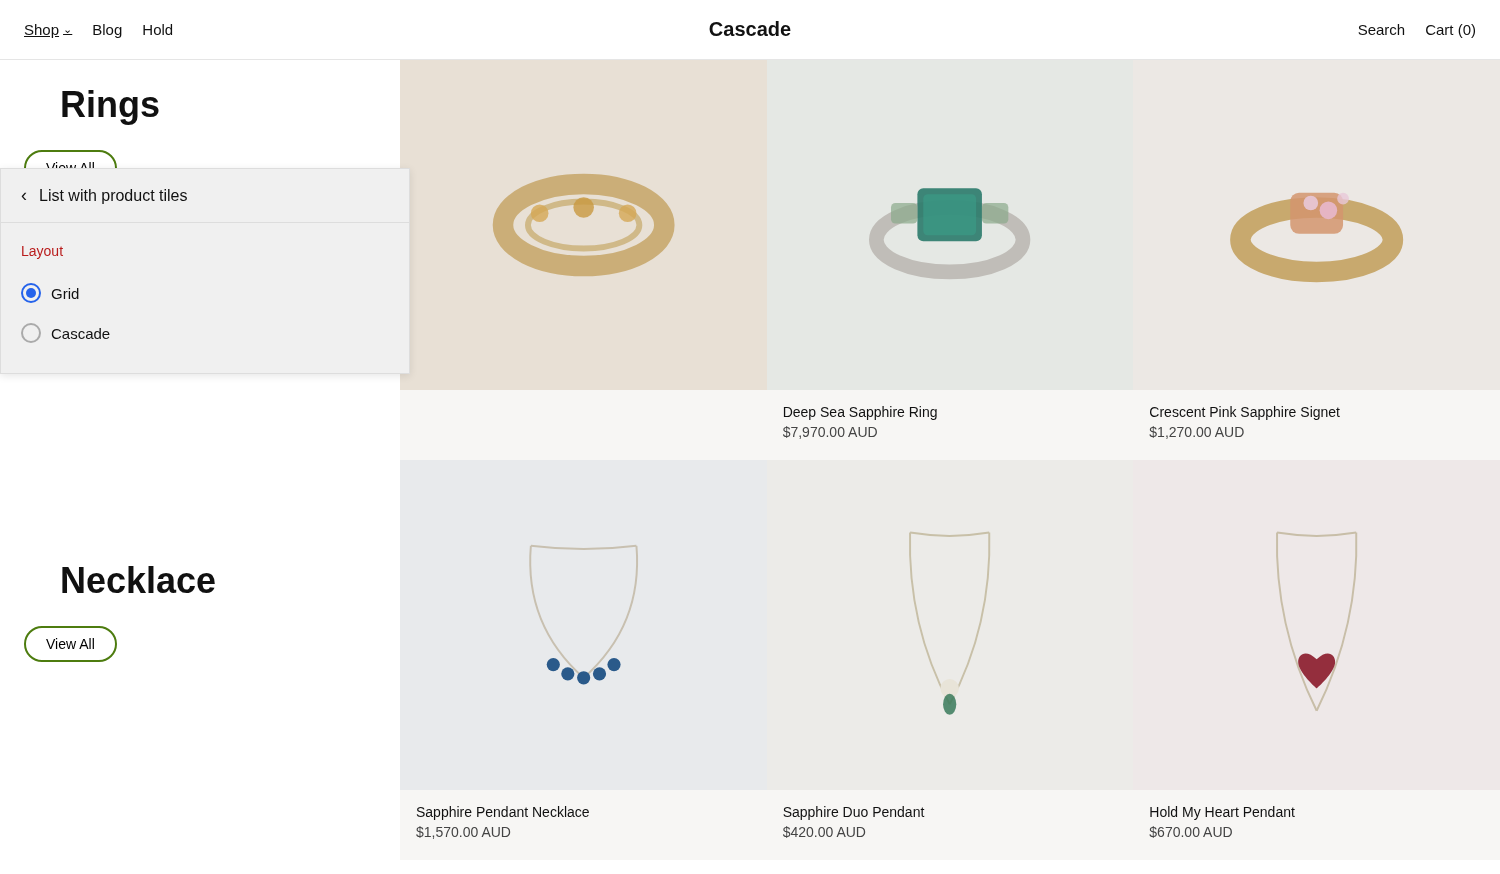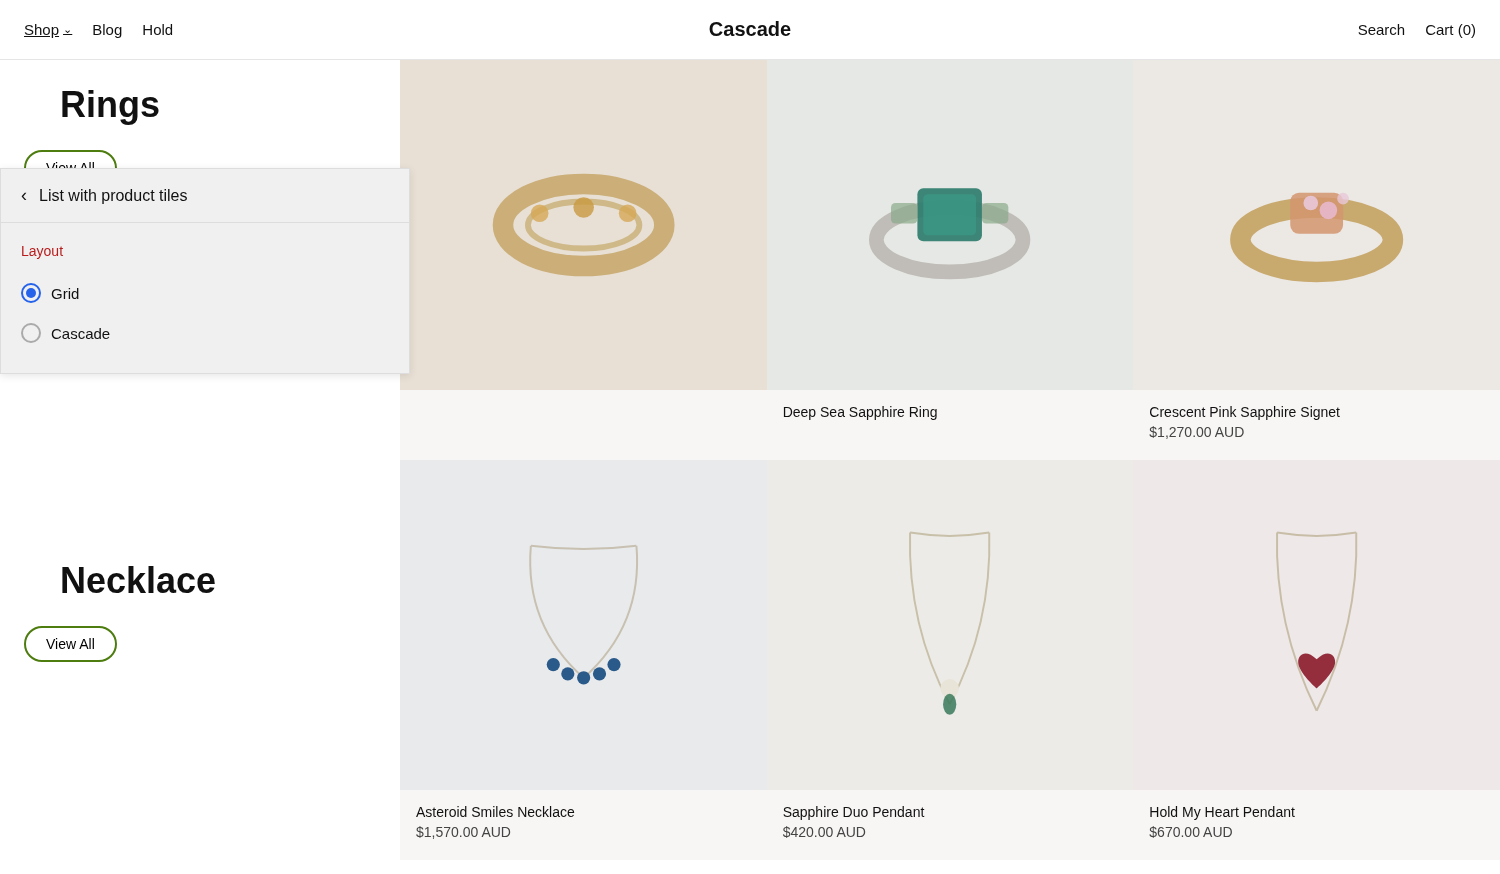--- a/index.html
+++ b/index.html
@@ -213,20 +213,21 @@
           <svg class="product-svg" viewBox="0 0 200 160" xmlns="http://www.w3.org/2000/svg">
             <ellipse cx="100" cy="90" rx="50" ry="22" fill="none" stroke="#c0bdb8" stroke-width="10"></ellipse>
             <rect x="78" y="55" width="44" height="36" rx="4" fill="#2a7a6a" opacity="0.9"></rect>
             <rect x="82" y="59" width="36" height="28" rx="3" fill="#3a9a86" opacity="0.7"></rect>
             <rect x="60" y="65" width="18" height="14" rx="3" fill="#8aaa8a" opacity="0.7"></rect>
             <rect x="122" y="65" width="18" height="14" rx="3" fill="#8aaa8a" opacity="0.7"></rect>
           </svg>
         </div>
         <div class="product-info">
           <div class="product-name">Deep Sea Sapphire Ring</div>
+          <div class="product-price">$7,970.00 AUD</div>
         </div>
       </div>
 
       <div class="product-tile">
         <div class="product-image-wrap ring-pink">
           <svg class="product-svg" viewBox="0 0 200 160" xmlns="http://www.w3.org/2000/svg">
             <ellipse cx="100" cy="90" rx="52" ry="22" fill="none" stroke="#c8a96e" stroke-width="14"></ellipse>
             <rect x="82" y="58" width="36" height="28" rx="6" fill="#d4956e" opacity="0.85"></rect>
             <circle cx="96" cy="65" r="5" fill="#e8c8d8" opacity="0.9"></circle>
             <circle cx="108" cy="70" r="6" fill="#e8b8cc" opacity="0.9"></circle>
@@ -245,21 +246,21 @@
             <path d="M60,40 Q100,45 140,40" fill="none" stroke="#c8c0b0" stroke-width="1.5"></path>
             <path d="M60,40 Q55,100 100,140 Q145,100 140,40" fill="none" stroke="#c8c0b0" stroke-width="1.5"></path>
             <circle cx="77" cy="130" r="5" fill="#2a5a8a"></circle>
             <circle cx="88" cy="137" r="5" fill="#2a5a8a"></circle>
             <circle cx="100" cy="140" r="5" fill="#2a5a8a"></circle>
             <circle cx="112" cy="137" r="5" fill="#2a5a8a"></circle>
             <circle cx="123" cy="130" r="5" fill="#2a5a8a"></circle>
           </svg>
         </div>
         <div class="product-info">
-          <div class="product-name">Asteroid Smiles Necklace</div>
+          <div class="product-name">Sapphire Pendant Necklace</div>
           <div class="product-price">$1,570.00 AUD</div>
         </div>
       </div>
 
       <div class="product-tile">
         <div class="product-image-wrap necklace-pearl">
           <svg class="product-svg" viewBox="0 0 200 200" xmlns="http://www.w3.org/2000/svg">
             <path d="M70,30 Q100,35 130,30" fill="none" stroke="#c8c0a8" stroke-width="1.5"></path>
             <path d="M70,30 Q68,100 100,160" fill="none" stroke="#c8c0a8" stroke-width="1.5"></path>
             <path d="M130,30 Q132,100 100,160" fill="none" stroke="#c8c0a8" stroke-width="1.5"></path>

